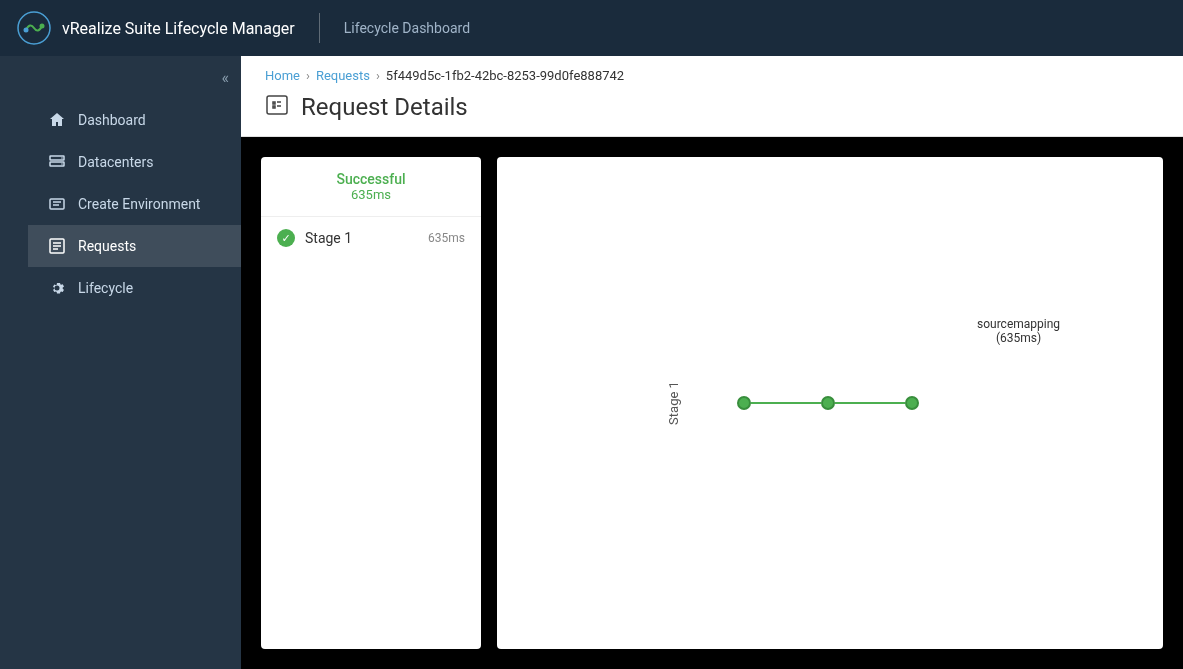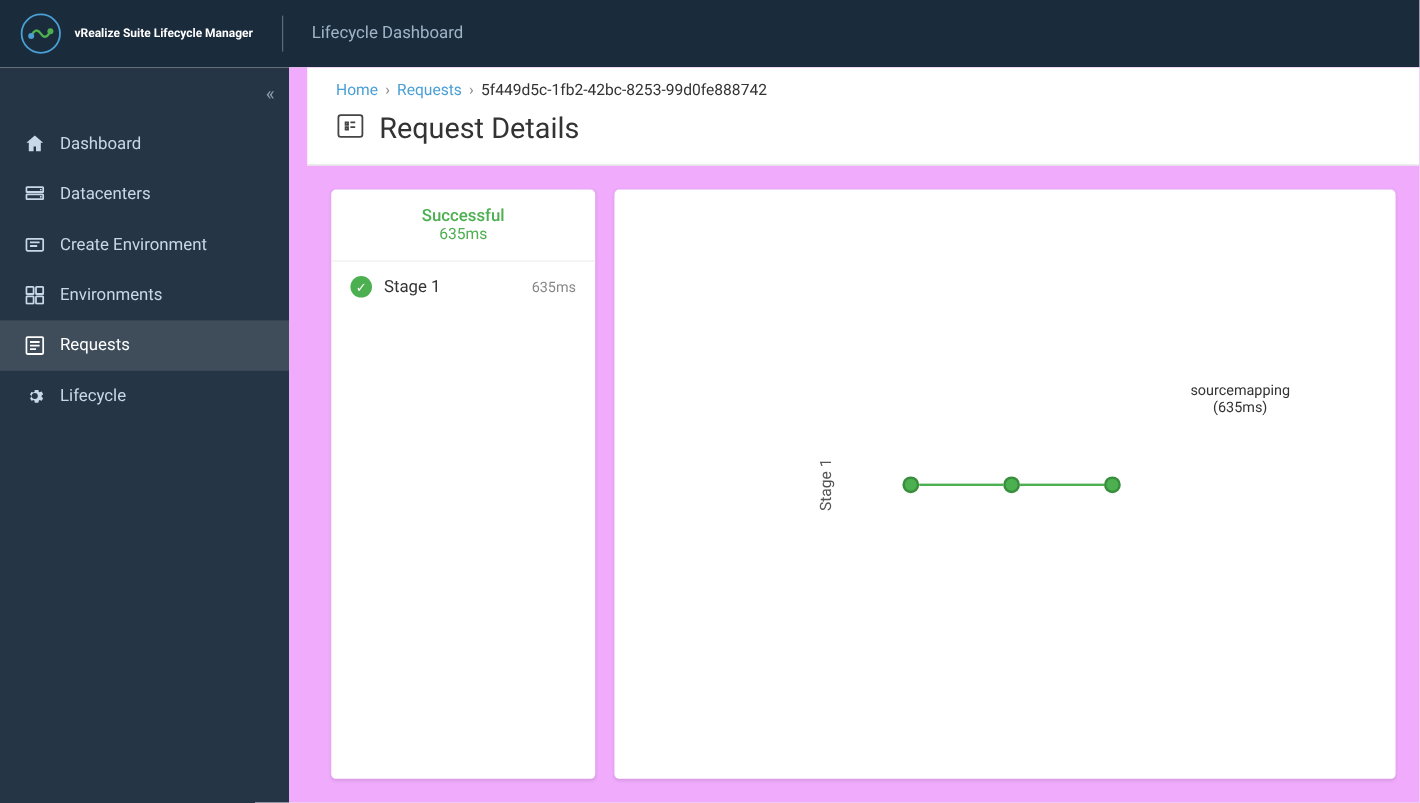--- a/index.html
+++ b/index.html
@@ -19,22 +19,22 @@
       display: flex;
       align-items: center;
       gap: 10px;
     }
     .header-logo-icon {
       width: 36px;
       height: 36px;
     }
     .header-title {
       color: #ffffff;
-      font-size: 10px;
-      font-weight: 700;
+      font-size: 16px;
+      font-weight: 400;
     }
     .header-divider {
       width: 1px;
       height: 30px;
       background: rgba(255,255,255,0.3);
       margin: 0 8px;
     }
     .header-nav {
       color: #a0b4c8;
       font-size: 14px;
@@ -61,20 +61,21 @@
       justify-content: flex-end;
       padding: 12px 12px;
     }
     .sidebar-collapse-btn {
       color: #8a9eae;
       cursor: pointer;
       font-size: 16px;
     }
     .sidebar-nav {
       flex: 1;
+      margin-left: 28px;
     }
     .sidebar-item {
       display: flex;
       align-items: center;
       gap: 12px;
       padding: 12px 20px;
       cursor: pointer;
       color: #c8d8e8;
       font-size: 14px;
       transition: background 0.2s;
@@ -88,25 +89,24 @@
       height: 18px;
       display: flex;
       align-items: center;
       justify-content: center;
       flex-shrink: 0;
     }
 
     
     .content {
       flex: 1;
-      background: #f0abfc;
+      background: #000000;
       display: flex;
       flex-direction: column;
       overflow: hidden;
-      padding-left: 15px;
     }
     .content-header {
       background: #ffffff;
       padding: 12px 24px 0 24px;
       border-bottom: 1px solid #e0e0e0;
     }
     .breadcrumb {
       display: flex;
       align-items: center;
       gap: 6px;
@@ -312,31 +312,20 @@
         <span class="sidebar-icon">
           <svg width="16" height="16" viewBox="0 0 16 16" fill="none" stroke="currentColor" stroke-width="1.5">
             <rect x="1" y="3" width="14" height="10" rx="1"></rect>
             <line x1="4" y1="6" x2="12" y2="6"></line>
             <line x1="4" y1="9" x2="10" y2="9"></line>
           </svg>
         </span>
         <span>Create Environment</span>
       </div>
 
-      <div class="sidebar-item">
-        <span class="sidebar-icon">
-          <svg width="16" height="16" viewBox="0 0 16 16" fill="none" stroke="currentColor" stroke-width="1.5">
-            <rect x="1" y="1" width="6" height="6" rx="0.5"></rect>
-            <rect x="9" y="1" width="6" height="6" rx="0.5"></rect>
-            <rect x="1" y="9" width="6" height="6" rx="0.5"></rect>
-            <rect x="9" y="9" width="6" height="6" rx="0.5"></rect>
-          </svg>
-        </span>
-        <span>Environments</span>
-      </div>
 
       <div class="sidebar-item active">
         <span class="sidebar-icon">
           <svg width="16" height="16" viewBox="0 0 16 16" fill="none" stroke="currentColor" stroke-width="1.5">
             <rect x="1" y="1" width="14" height="14" rx="1"></rect>
             <line x1="4" y1="5" x2="12" y2="5"></line>
             <line x1="4" y1="8" x2="12" y2="8"></line>
             <line x1="4" y1="11" x2="9" y2="11"></line>
           </svg>
         </span>

